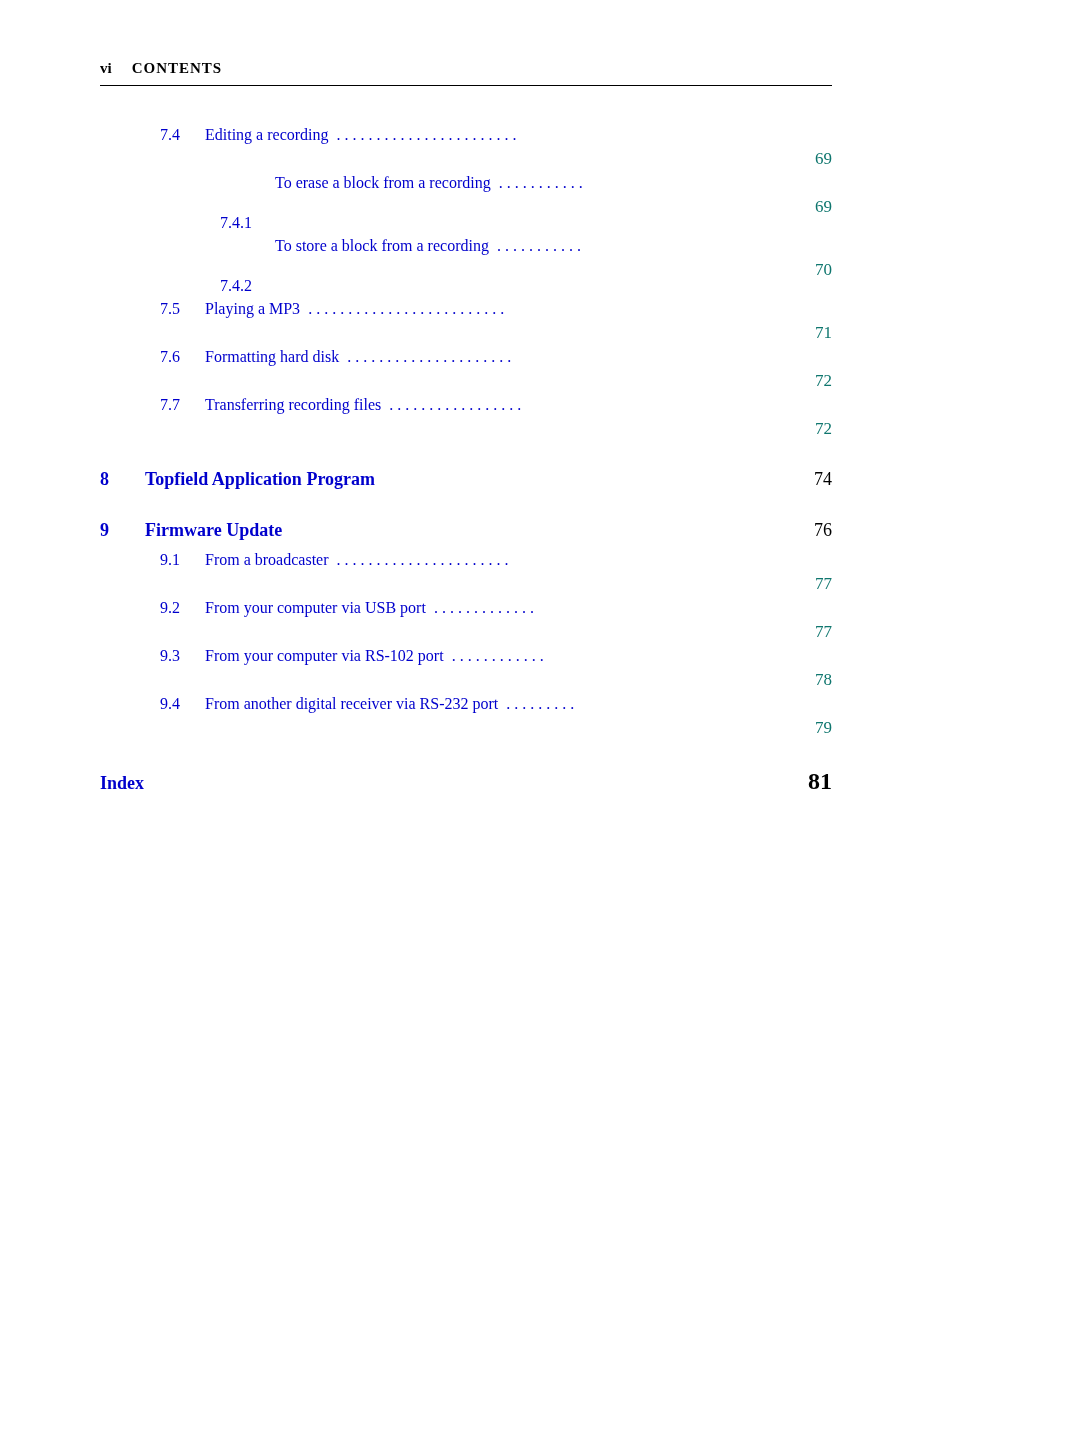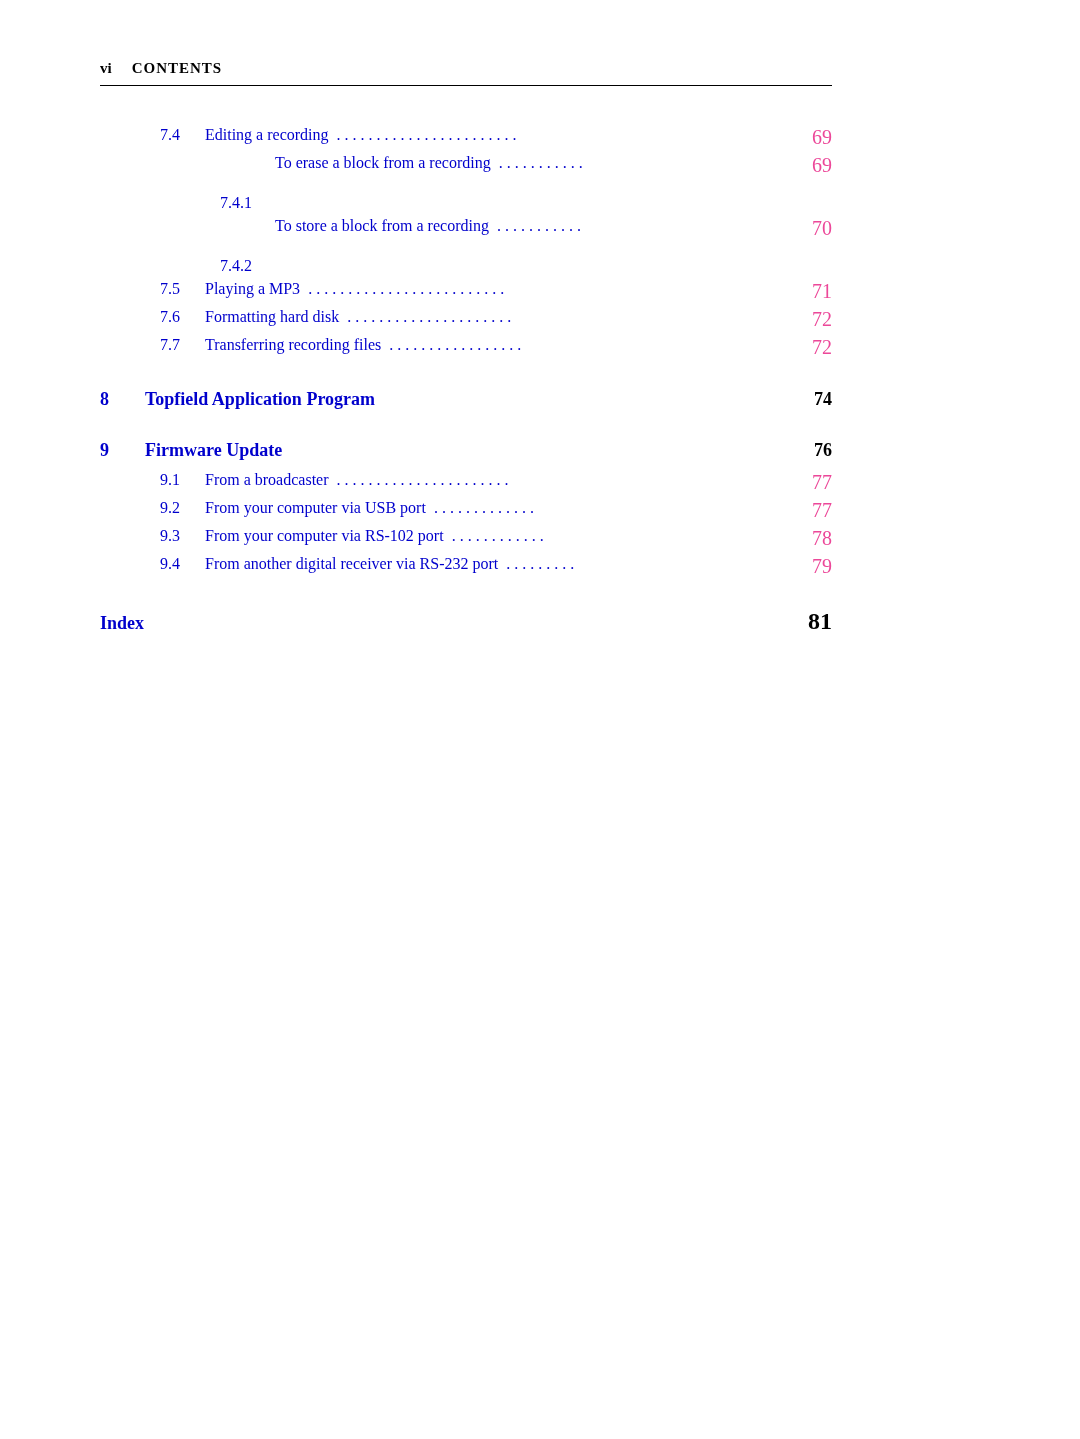--- a/index.html
+++ b/index.html
@@ -89,25 +89,26 @@
       flex: 1;
       border-bottom: none;
       overflow: hidden;
       font-size: 16px;
       color: #0000cc;
       margin: 0 4px;
       white-space: nowrap;
     }
 
     .entry-page {
-      font-size: 20px;
-      color: #ec4899;
+      font-size: 17px;
+      color: #0f766e;
       text-align: right;
       min-width: 30px;
       flex-shrink: 0;
+      margin-top: 23px;
     }
 
     .chapter-entry {
       display: flex;
       align-items: baseline;
       margin-top: 30px;
       margin-bottom: 10px;
     }
 
     .chapter-number {
@@ -120,21 +121,21 @@
 
     .chapter-title {
       font-size: 18px;
       font-weight: bold;
       color: #0000cc;
       flex: 1;
     }
 
     .chapter-page {
       font-size: 18px;
-      font-weight: bold;
+      font-weight: normal;
       color: #000000;
       min-width: 30px;
       text-align: right;
     }
 
     .index-entry {
       display: flex;
       align-items: baseline;
       margin-top: 30px;
       margin-bottom: 10px;

